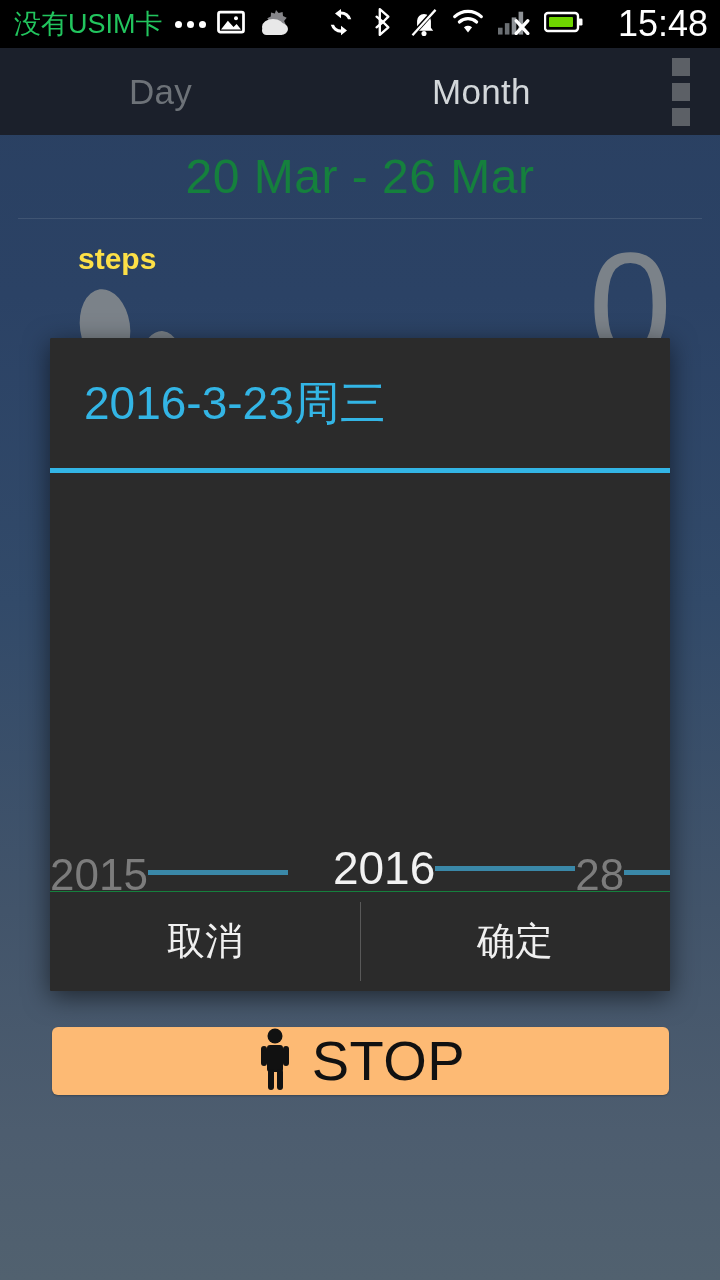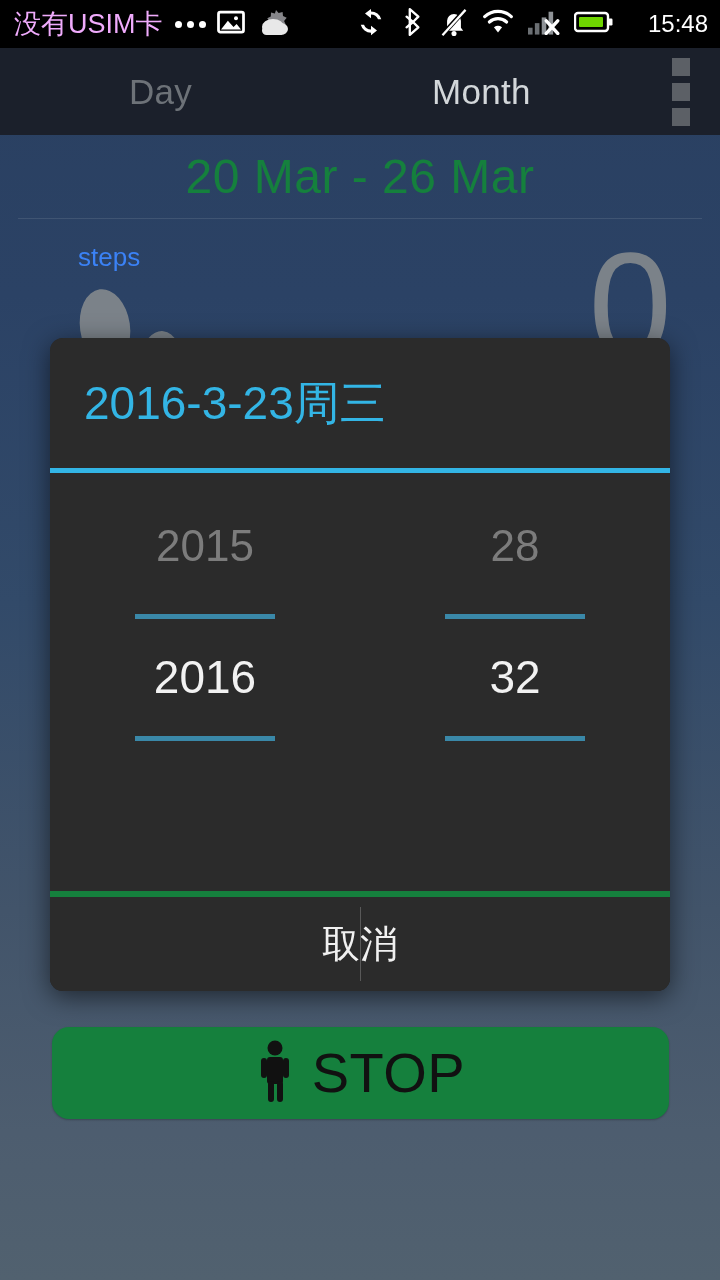--- a/index.html
+++ b/index.html
@@ -18,29 +18,29 @@
   
   #status-bar{
     position:absolute; left:0; top:0;
     width:720px; height:48px;
     background:#000;
     display:flex; align-items:center;
     padding:0 12px 0 14px;
   }
   #status-left{ display:flex; align-items:center; gap:10px; flex:0 0 auto; }
   #carrier{
-    color:#f0abfc; font-size:27px; letter-spacing:0px; line-height:1;
+    color:#22c55e; font-size:27px; letter-spacing:0px; line-height:1;
     white-space:nowrap;
   }
   .dots3{ display:flex; gap:5px; align-items:center; margin-left:2px;}
   .dots3 i{ width:7px; height:7px; border-radius:50%; background:#fff; display:block;}
   #status-mid{ flex:1 1 auto; }
   #status-right{ display:flex; align-items:center; gap:14px; flex:0 0 auto;}
   .sicon{ display:block; }
-  #clock{ color:#fff; font-size:24px; line-height:1; margin-left:20px; letter-spacing:0px;}
+  #clock{ color:#fff; font-size:36px; line-height:1; margin-left:20px; letter-spacing:0px;}
 
   
   #app-bg{
     position:absolute; left:0; top:48px;
     width:720px; height:1232px;
     background:linear-gradient(to bottom,#233category 0%,#2a4060 0%,#2b4164 22%,#3a4f68 62%,#4b5b6c 85%,#50606f 100%);
   }
   #app-bg{
     background:linear-gradient(to bottom,#2a4061 0%,#2b4265 20%,#324a69 45%,#42546a 70%,#4d5d6f 88%,#51616f 100%);
   }
@@ -90,57 +90,57 @@
     letter-spacing:0.5px;
   }
   #header-rule{
     position:absolute; left:18px; top:218px;
     width:684px; height:1px; background:rgba(255,255,255,0.10);
   }
 
   
   #steps-label{
     position:absolute; left:78px; top:244px;
-    color:#3b82f6; font-size:26px; line-height:1;
+    color:#fde047; font-size:30px; line-height:1;font-weight:bold;
   }
   #footprints{
     position:absolute; left:72px; top:285px;
     width:130px; height:120px;
   }
   #big-zero{
     position:absolute; right:50px; top:243px;
     font-size:150px; line-height:0.85;
     color:#7b8289; font-weight:400;
     letter-spacing:-2px;
   }
 
   
   #stop-button{
     position:absolute; left:52px; top:1027px;
-    width:617px; height:92px;
-    background:#15803d;
-    border-radius:17px;
+    width:617px; height:68px;
+    background:#fdba74;
+    border-radius:6px;
     display:flex; align-items:center; justify-content:center;
     gap:18px;
     box-shadow:0 1px 2px rgba(0,0,0,0.25);
   }
   #stop-label{
     color:#111; font-size:56px; letter-spacing:0.5px; line-height:1;
   }
 
   
   #dialog-scrim{
     position:absolute; left:0; top:48px; width:720px; height:1232px;
     background:transparent;
   }
   #dialog{
     position:absolute; left:50px; top:338px;
     width:620px; height:653px;
     background:#2b2b2b;
-    border-radius:13px;
+    border-radius:2px;
     box-shadow:0 6px 26px rgba(0,0,0,0.55);
     overflow:hidden;
   }
   #dialog-header{
     position:relative;
     height:130px;
     display:flex; align-items:center;
     padding-left:34px;
     background:#2b2b2b;
   }
@@ -161,43 +161,43 @@
     background:#2b2b2b;
   }
   #wheels{
     position:absolute; left:0; top:0;
     width:620px; height:757px;
     display:flex;
   }
   .wheel{
     flex:1 1 0;
     position:relative;
-    display:flex; flex-direction:column; align-items:center;
+    display:flex; align-items:center;
   }
   .wheel-prev{
     margin-top:47px;
     font-size:44px; color:#7c7c7c; line-height:1;
     height:52px; display:flex; align-items:center;
   }
   .sep{
     width:140px; height:5px; background:#3a88a8; margin-top:42px;
   }
   .wheel-cur{
     margin-top:32px;
     font-size:46px; color:#f2f2f2; line-height:1;
-    height:52px; display:flex; align-items:center;
+    height:52px; display:flex; align-items:center;margin-left:45px;
   }
   .sep2{
     width:140px; height:5px; background:#3a88a8; margin-top:33px;
   }
 
   #dialog-buttons{
     position:absolute; left:0; bottom:0;
     width:620px; height:100px;
-    border-top:6px solid #15803d;
+    border-top:1px solid #15803d;
     display:flex;
     background:#2b2b2b;
     justify-content:center;
   }
   .dlg-btn{
     flex:1 1 0;
     display:flex; align-items:center; justify-content:center;
     color:#f0f0f0; font-size:38px;
     position:relative;
   }
@@ -350,17 +350,18 @@
           <div class="wheel-cur">32</div>
           <div class="sep2"></div>
         </div>
 
       </div>
     </div>
 
     <div id="dialog-buttons">
       <div class="dlg-btn">取消</div>
       <div id="btn-divider"></div>
+      <div class="dlg-btn">确定</div>
     </div>
 
   </div>
 
 </div>
 
 </body></html>

